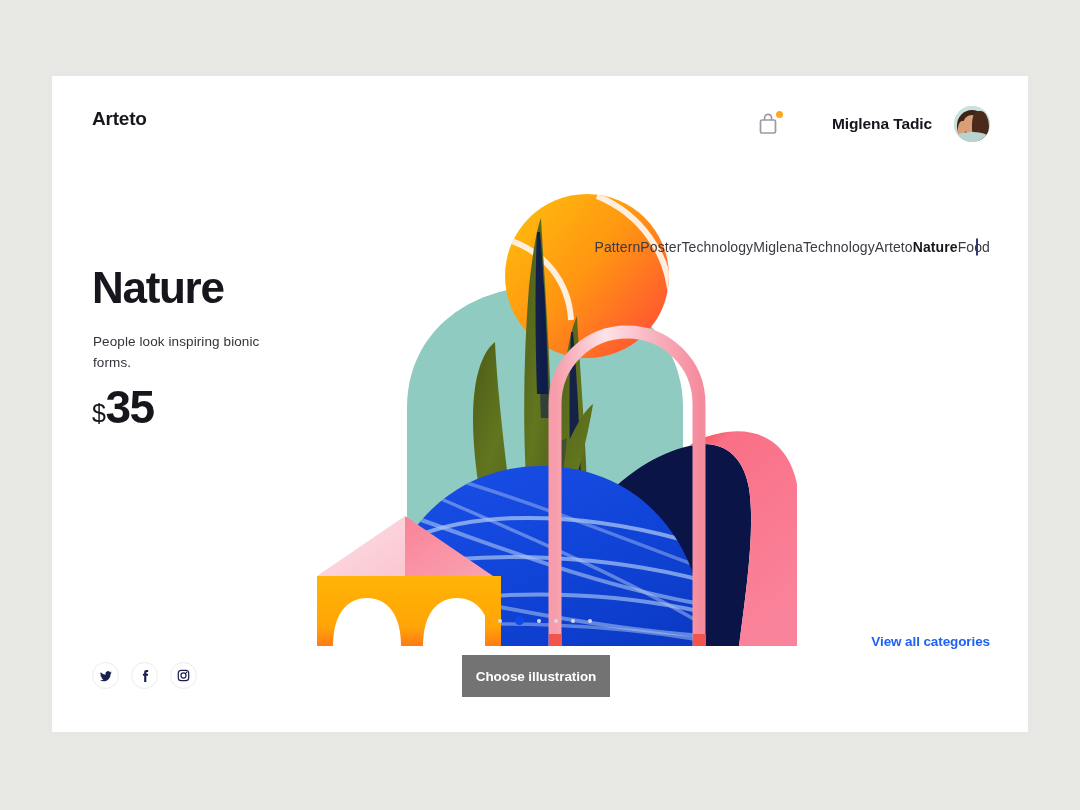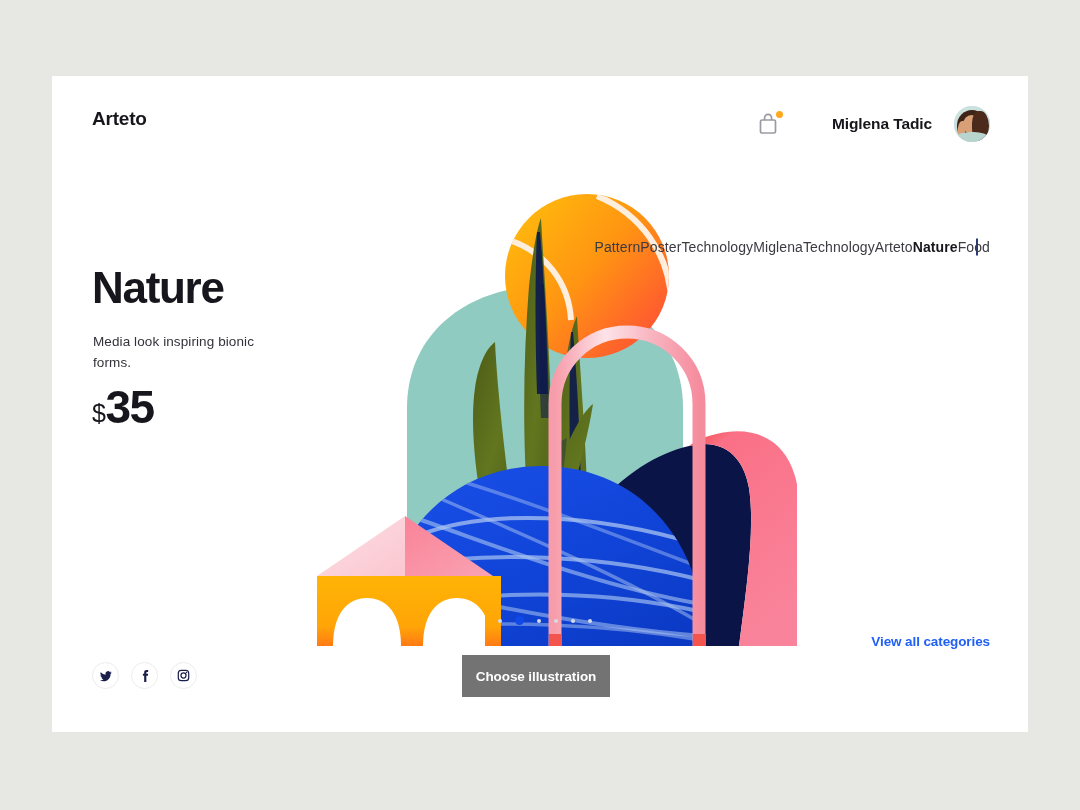--- a/index.html
+++ b/index.html
@@ -176,21 +176,21 @@
         <span class="av-bg"></span>
         <span class="av-hair"></span>
         <span class="av-face"></span>
         <span class="av-hair2"></span>
         <span class="av-arm"></span>
         <span class="av-body"></span>
       </div>
     </div>
 
     <div class="hero-title">Nature</div>
-    <div class="hero-sub">Media look inspiring bionic forms.</div>
+    <div class="hero-sub">People look inspiring bionic forms.</div>
     <div class="hero-price">
       <span class="cur">$</span>
       <span class="amt">35</span>
     </div>
 
     <div class="illo">
       <svg width="500" height="510" viewBox="0 0 500 510">
         <defs>
           <linearGradient id="gBall" x1="0.1" y1="0.15" x2="0.95" y2="0.9">
             <stop offset="0%" stop-color="#ffb60d"></stop>

